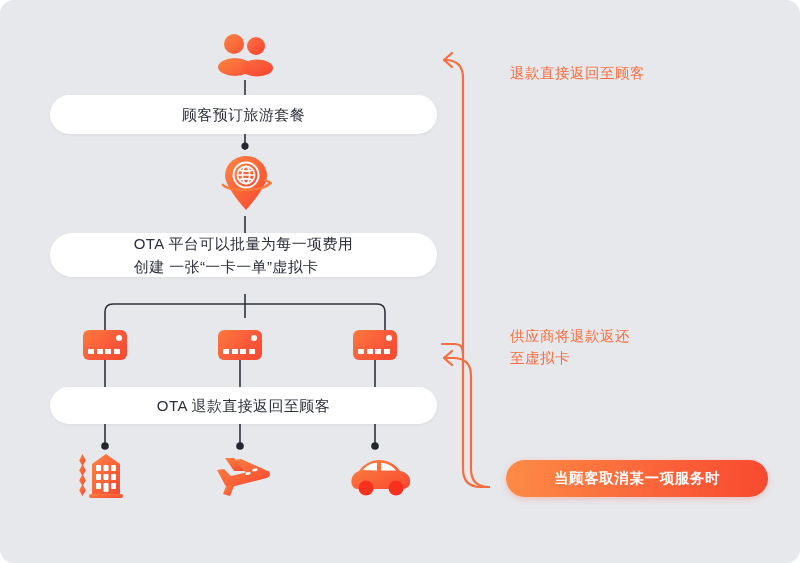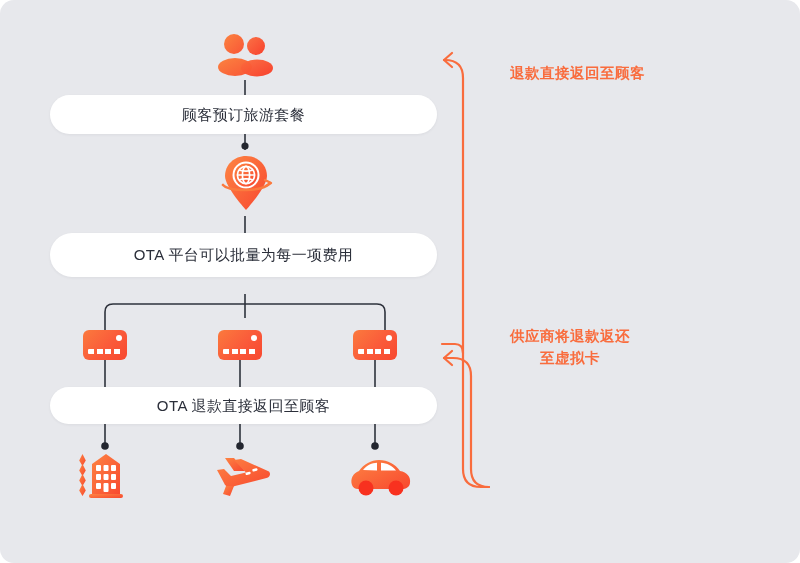--- a/index.html
+++ b/index.html
@@ -55,27 +55,27 @@
   
   #icon-hotel{left:78px;top:452px;width:54px;height:46px;}
   #icon-plane{left:210px;top:452px;width:62px;height:46px;}
   #icon-car{left:348px;top:455px;width:64px;height:42px;}
 
   
   .note{
     position:absolute;
     color:#f96c3d;
     font-size:14.5px;
-    font-weight:700;
+    font-weight:400;
     line-height:1.55;
     letter-spacing:.5px;
     white-space:pre-line;
   }
   #note-refund-customer{left:510px;top:62px;}
-  #note-refund-vcard{left:510px;top:325px;text-align:center;}
+  #note-refund-vcard{left:510px;top:325px;}
 
   
   #pill-cancel{
     position:absolute;left:506px;top:460px;width:262px;height:37px;
     border-radius:19px;
     background:linear-gradient(95deg,#fd8b46 0%,#fb6a3c 48%,#f8492f 100%);
     display:flex;align-items:center;justify-content:center;
     color:#fff;font-size:14.5px;font-weight:700;letter-spacing:.6px;
     box-shadow:0 2px 6px rgba(248,80,47,.25);
   }
@@ -254,26 +254,30 @@
     </svg>
   </div>
 
   <div class="flowbox" id="box-booking">
     <span>顾客预订旅游套餐</span>
   </div>
 
   <div class="flowbox" id="box-vcard">
     <div>
       <span class="two-line">OTA 平台可以批量为每一项费用</span>
+      <span class="two-line">创建 一张“一卡一单”虚拟卡</span>
     </div>
   </div>
 
   <div class="flowbox" id="box-pay">
     <span>OTA 退款直接返回至顾客</span>
   </div>
 
   <div class="note" id="note-refund-customer">退款直接返回至顾客</div>
 
   <div class="note" id="note-refund-vcard">供应商将退款返还
 至虚拟卡</div>
 
+  <div id="pill-cancel">
+    <span>当顾客取消某一项服务时</span>
+  </div>
 
 </div>
 
 </body></html>

